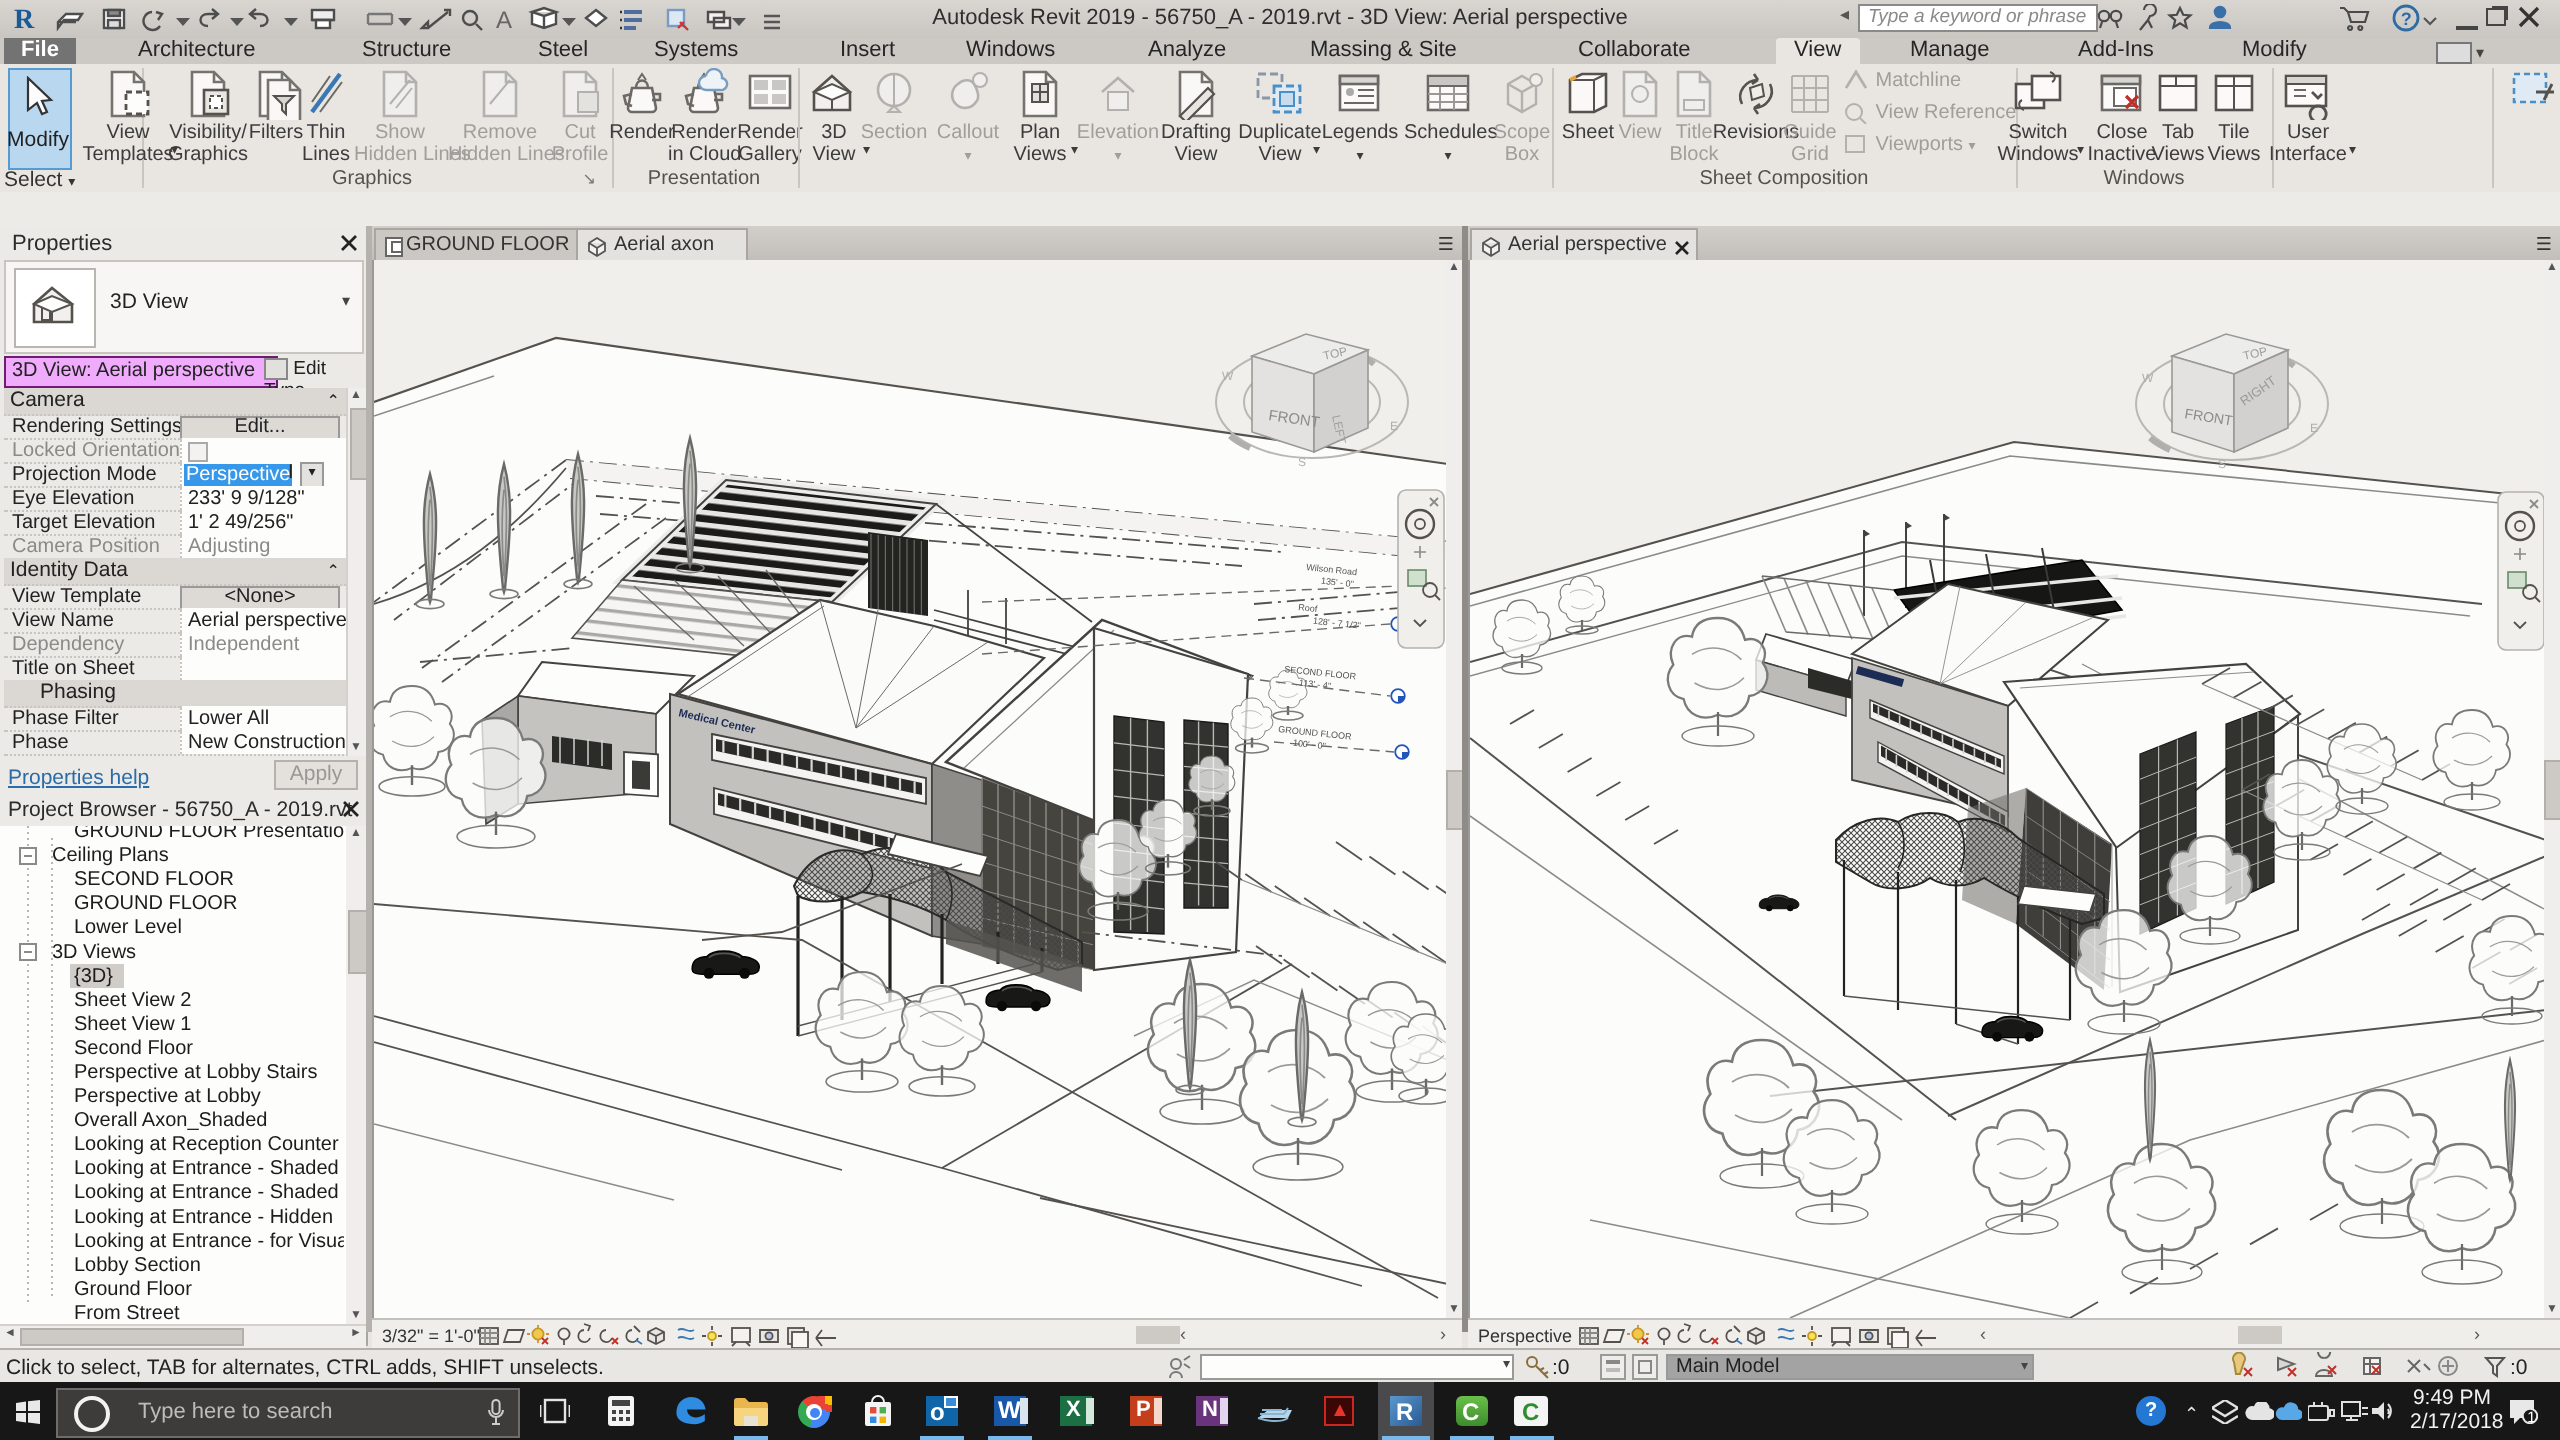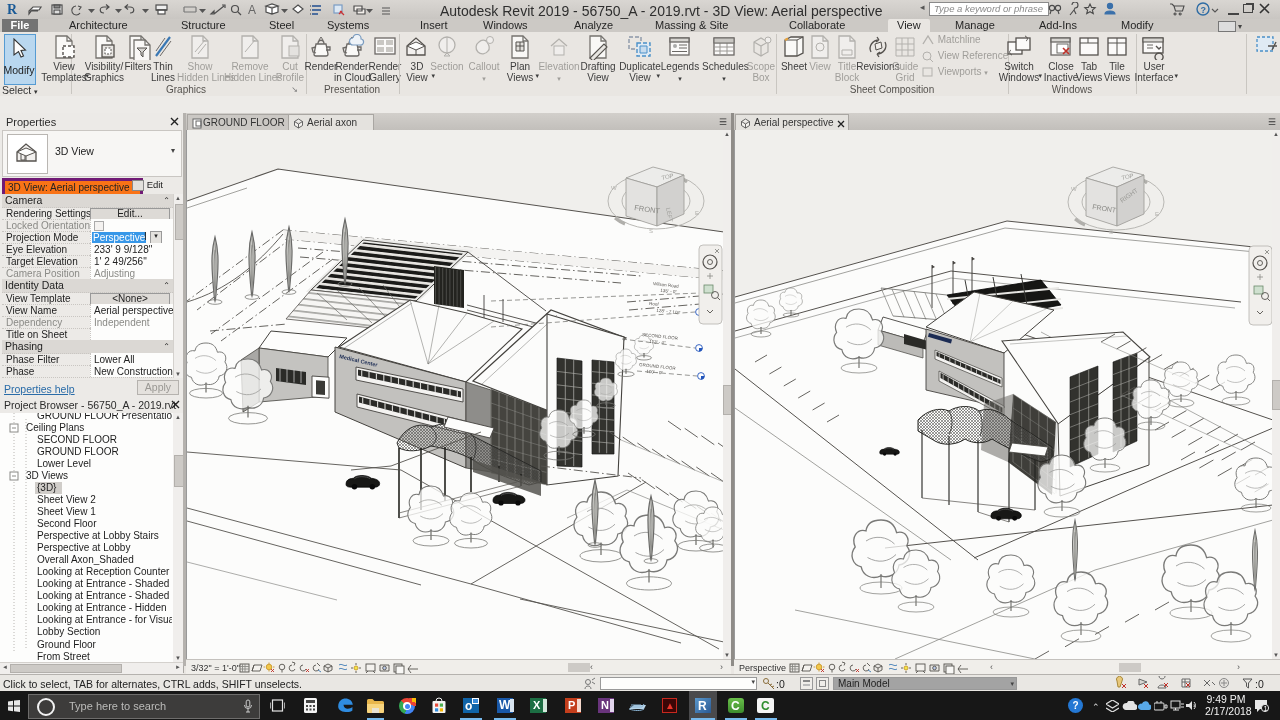--- a/index.html
+++ b/index.html
@@ -62,21 +62,21 @@
    <path d="M294 3 l5 4 -5 4 -5 -4 z" fill="#fff"></path>
    <path d="M308 4 h9 m-9 4 h9 m-9 4 h6" stroke="#4d6e9e" stroke-width="2"></path>
           <path d="M306 4 h1 m-1 4 h1 m-1 4 h1" stroke="#333"></path>
    <rect x="330" y="3" width="8" height="8" fill="#dce8f4" stroke="#7a9cc4"></rect>
           <path d="M336 9 l4 4 m-2 -4 l-3 3" stroke="#c33"></path>
    <path d="M350 4 h8 v5 h-8 z m3 3 h8 v5 h-8 z" fill="#f4f0ec"></path>
           <path d="M362 7 h7 l-3.5 4 z" fill="#555" stroke="none"></path>
    <path d="M378 6 h8 m-8 3 h8 m-8 3 h8" stroke="#555"></path>
   </g>
  </svg>
- <div class="abs" style="left:440px;top:3px;width:400px;text-align:center;font-size:14px;color:#2e2e2e;white-space:nowrap">Autodesk Revit 2019 - 56750_A - 2019.rvt - 3D View: Aerial perspective</div>
+ <div class="abs" style="left:440px;top:3px;width:400px;text-align:center;font-size:11px;color:#2e2e2e;white-space:nowrap">Autodesk Revit 2019 - 56750_A - 2019.rvt - 3D View: Aerial perspective</div>
  <div class="abs" style="left:920px;top:2px;width:7px;height:13px;color:#555;font-size:9px">◂</div>
  <div class="abs" style="left:929px;top:2px;width:114px;height:12px;background:#fff;border:1px solid #8a8a8a;font-size:9.5px;font-style:italic;color:#8a8a8a;line-height:12px;padding-left:4px;white-space:nowrap;overflow:hidden">Type a keyword or phrase</div>
  <svg class="abs" style="left:1048px;top:2px" width="180" height="14" viewBox="0 0 180 14">
   <g stroke="#4a4a4a" fill="none" stroke-width="1.1">
    <circle cx="4" cy="6" r="2.6"></circle>
           <circle cx="10" cy="6" r="2.6"></circle>
           <path d="M3 9 l-1 3 m8 -3 l1 3"></path>
    <path d="M24 3 a3 3 0 1 1 3 3 l-1 2 m0 0 l-4 5 m4 -5 l2 4"></path>
    <path d="M42 2 l1.6 3.4 3.6.3 -2.8 2.4 .9 3.6 -3.3 -2 -3.3 2 .9 -3.6 -2.8 -2.4 3.6 -.3 z"></path>
    <circle cx="62" cy="4" r="2.6" fill="#3a70aa" stroke="#3a70aa"></circle>
@@ -318,21 +318,21 @@
  <div class="abs" style="left:2px;top:17px;width:178px;height:45px;background:#f7f6f4;border:1px solid #c9c6c2">
    <div class="abs" style="left:4px;top:3px;width:39px;height:38px;background:#fff;border:1px solid #b9b6b2"></div>
    <svg class="abs" style="left:11px;top:9px" width="26" height="26">
           <path d="M3 12 L12 4 L22 12 v9 H3 z" fill="#f2f0ee" stroke="#55524e" stroke-width="1.3"></path>
           <path d="M3 12 L12 8 L22 12 L12 16 z" fill="#fdfdfc" stroke="#55524e"></path>
           <path d="M12 16 v5 M7 14 v6 h4 v-4" stroke="#55524e" fill="none"></path>
         </svg>
    <div class="abs" style="left:52px;top:14px;font-size:10.5px;color:#222">3D View</div>
    <div class="abs" style="left:168px;top:15px;font-size:8px;color:#444">▾</div>
  </div>
- <div class="abs" style="left:2px;top:65px;width:132px;height:14px;background:#f97316;border:3px solid #701a75;font-size:10px;color:#222;line-height:14px;padding-left:3px">3D View: Aerial perspective<span style="position:absolute;right:2px;font-size:8px;color:#444">▾</span></div>
+ <div class="abs" style="left:2px;top:65px;width:132px;height:14px;background:#f0abfc;border:1px solid #701a75;font-size:10px;color:#222;line-height:14px;padding-left:3px">3D View: Aerial perspective<span style="position:absolute;right:2px;font-size:8px;color:#444">▾</span></div>
  <div class="abs" style="left:132px;top:66px;width:50px;font-size:9.5px;color:#222"><span style="display:inline-block;width:10px;height:9px;border:1px solid #888;background:#e2e0dc;vertical-align:middle"></span> Edit Type</div>
 
  <div class="abs propgrid" style="left:0;top:81px;width:183px;height:184px">
   <div class="row sechead" style="top:0px;line-height:13px;padding-left:3px;height:13px">Camera<span style="position:absolute;right:5px;font-size:8px">⌃</span></div>
   <div class="row" style="top:13px">
           <span style="position:absolute;left:4px;top:1px">Rendering Settings</span>
           <span class="cellv" style="top:0;background:#dddad6;border:1px solid #999;width:78px;height:10px;text-align:center;line-height:10px;margin-top:1px">Edit...</span>
         </div>
   <div class="row" style="top:25px;color:#8a8a86">
           <span style="position:absolute;left:4px;top:1px">Locked Orientation</span>
@@ -373,21 +373,21 @@
         </div>
   <div class="row" style="top:122px;color:#8a8a86">
           <span style="position:absolute;left:4px;top:1px">Dependency</span>
           <span class="cellv" style="top:0;height:12px"></span>
           <span style="position:absolute;left:92px;top:1px;color:#8a8a86">Independent</span>
         </div>
   <div class="row" style="top:134px">
           <span style="position:absolute;left:4px;top:1px">Title on Sheet</span>
           <span class="cellv" style="top:0;height:12px"></span>
         </div>
-  <div class="row sechead" style="top:146px;line-height:13px;padding-left:3px;height:13px">Phasing<span style="position:absolute;right:5px;font-size:8px">⌃</span></div>
+  <div class="row sechead" style="top:146px;line-height:13px;padding-left:18px;height:13px">Phasing<span style="position:absolute;right:5px;font-size:8px">⌃</span></div>
   <div class="row" style="top:159px">
           <span style="position:absolute;left:4px;top:1px">Phase Filter</span>
           <span class="cellv" style="top:0;height:12px"></span>
           <span style="position:absolute;left:92px;top:1px">Lower All</span>
         </div>
   <div class="row" style="top:171px">
           <span style="position:absolute;left:4px;top:1px">Phase</span>
           <span class="cellv" style="top:0;height:12px"></span>
           <span style="position:absolute;left:92px;top:1px">New Construction</span>
         </div>

